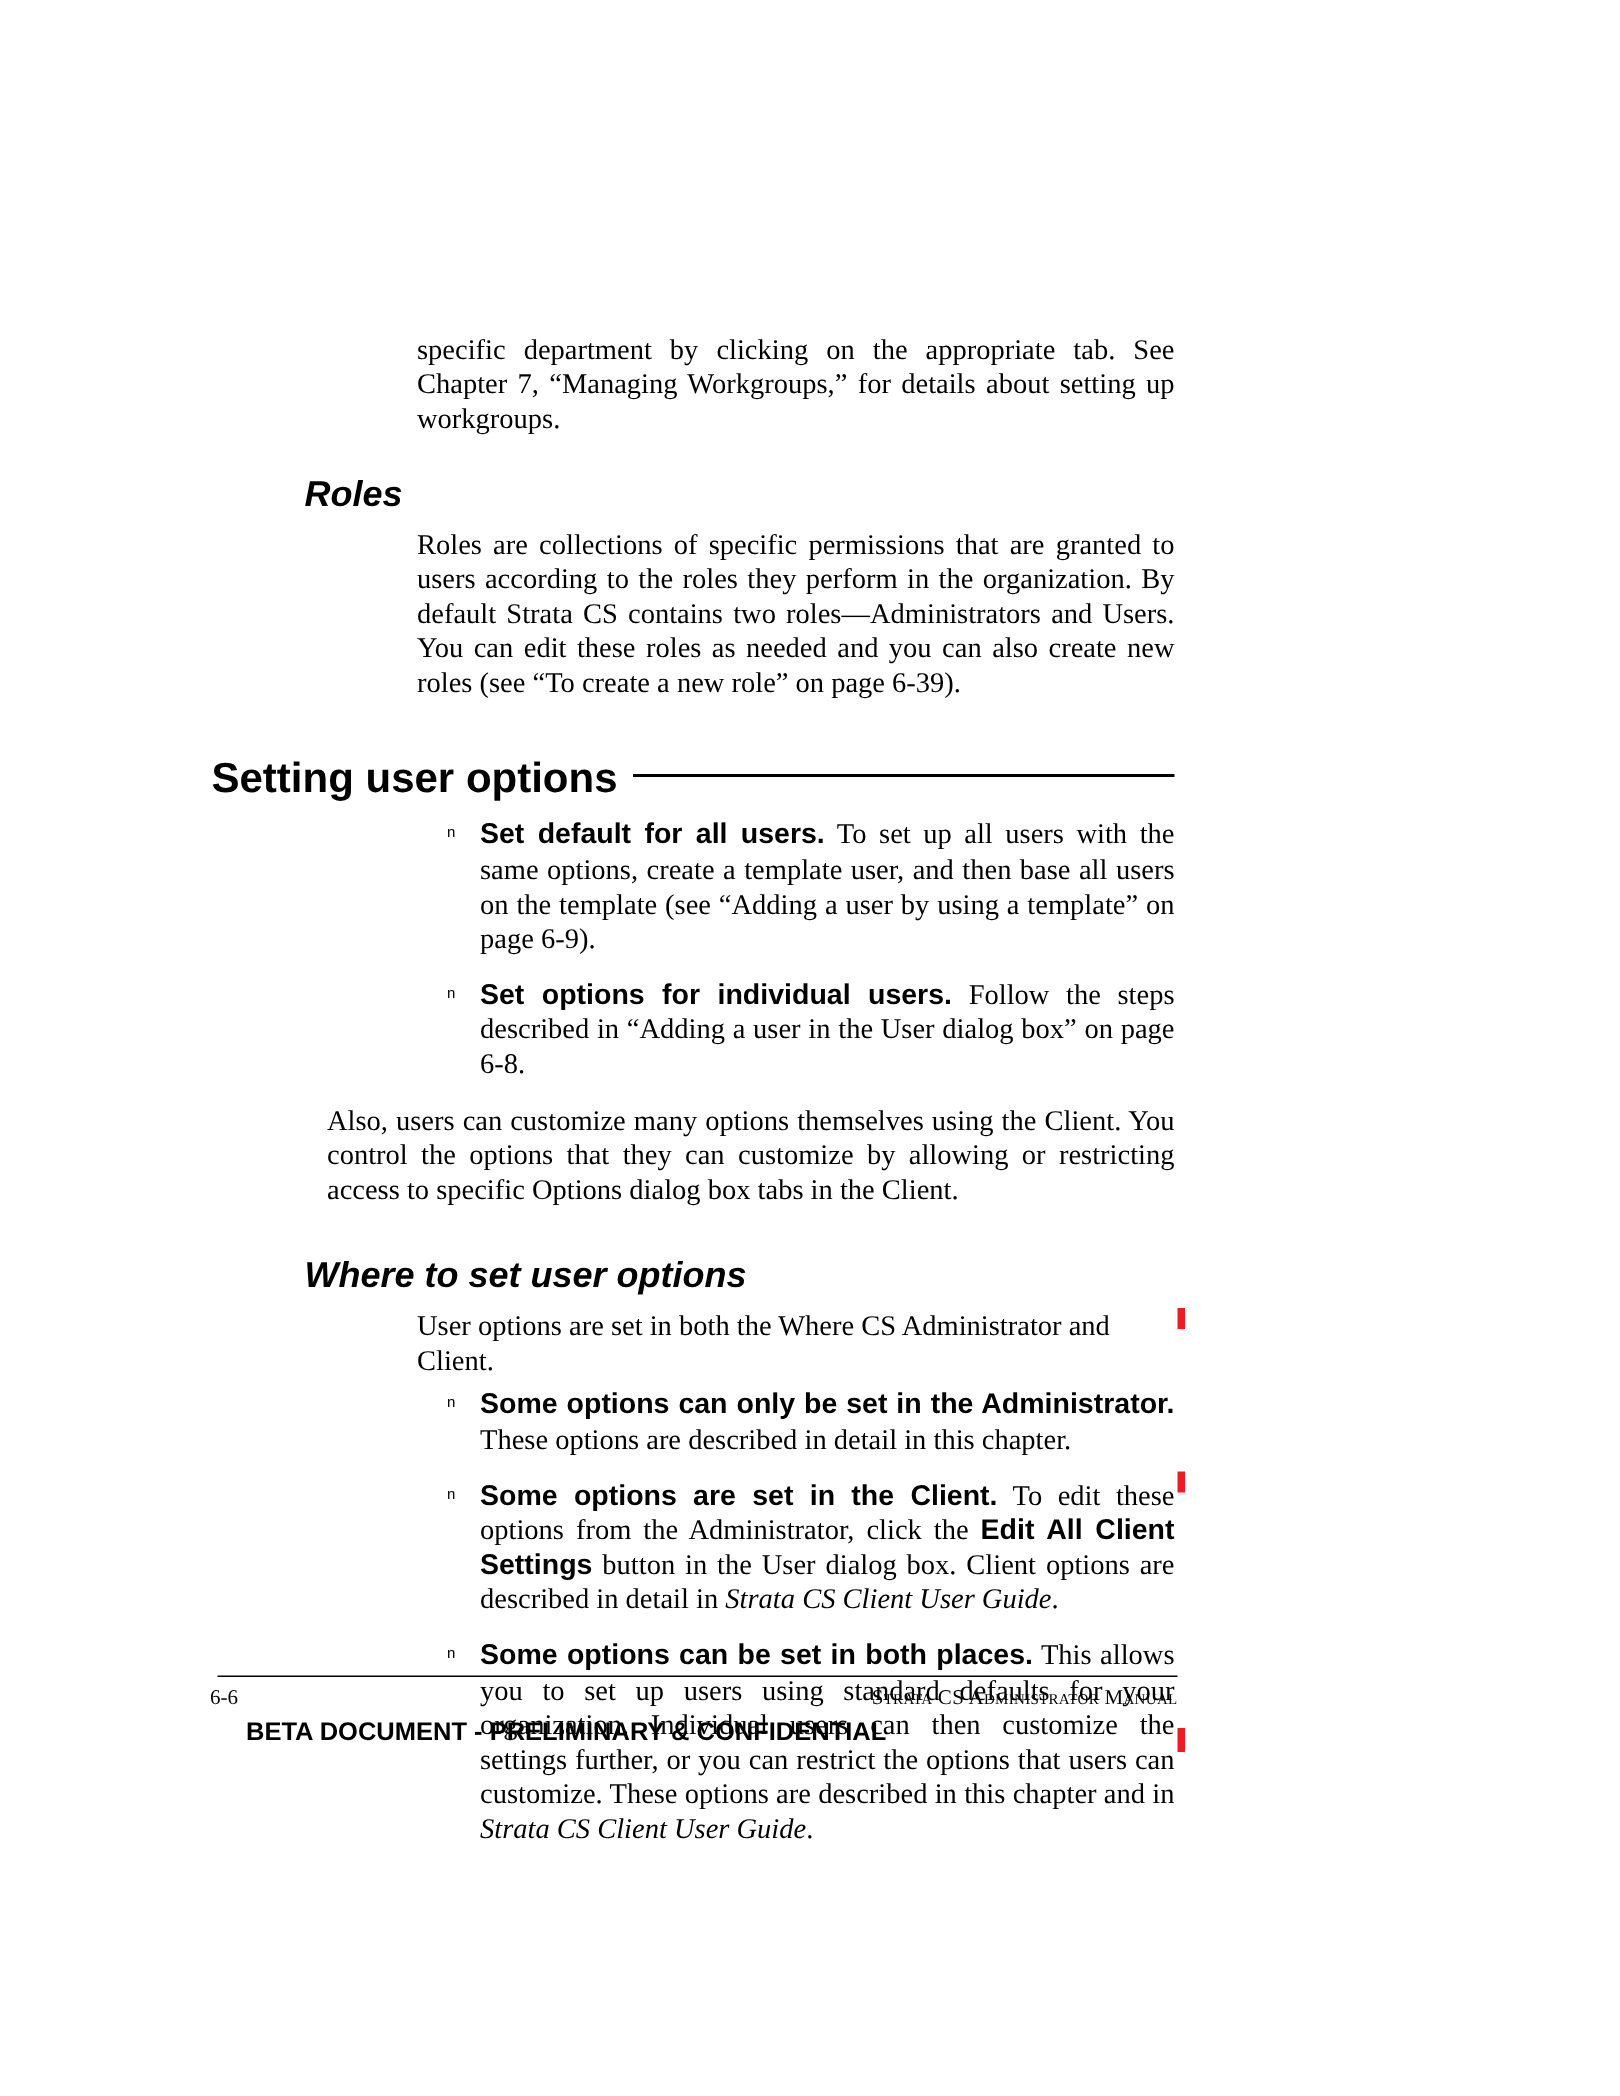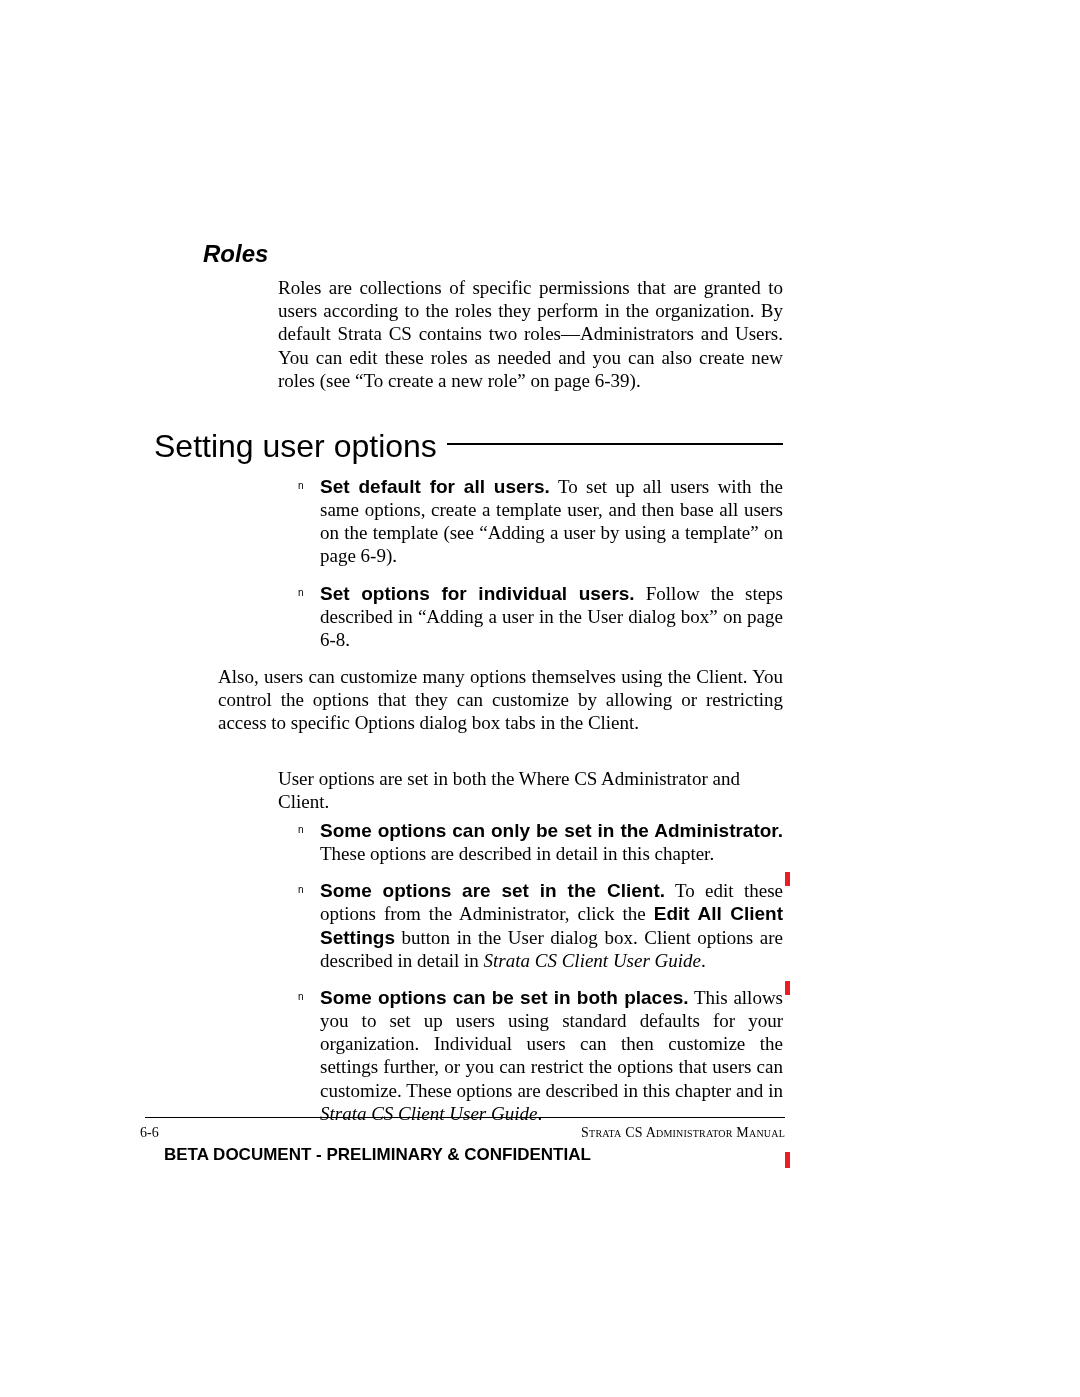--- a/index.html
+++ b/index.html
@@ -24,23 +24,23 @@
   }
   .content {
     position: absolute;
     left: 0;
     top: 222px;
     width: 650px; 
   }
   
   .h1 {
     font-family: Arial, Helvetica, sans-serif;
-    font-weight: normal;
-    font-size: 32px;
-    margin: 0 0 10px 19px;
+    font-weight: bold;
+    font-size: 28px;
+    margin: 0 0 10px 6px;
     display: flex;
     align-items: center;
   }
   .h1 .label {
     white-space: nowrap;
     padding-right: 10px;
   }
   .h1 .rule {
     flex: 1 1 auto;
     border-bottom: 2.5px solid #000;
@@ -144,20 +144,21 @@
     margin-top: 4px;
     margin-left: 24px;
   }
 </style>
 </head>
 <body>
 
 <div class="page">
   <div class="content" style="width:648px;">
 
+    <p class="para">specific department by clicking on the appropriate tab. See Chapter 7, “Managing Workgroups,”  for details about setting up workgroups.</p>
 
     <div class="gap-sm"></div>
 
     <h3 class="h2">Roles</h3>
     <p class="para">Roles are collections of specific permissions that are granted to users according to the roles they perform in the organization. By default Strata CS contains two roles—Administrators and Users. You can edit these roles as needed and you can also create new roles (see “To create a new role” on page 6-39).</p>
 
     <div class="gap-md"></div>
 
     <div class="h1">
       <span class="label">Setting user options</span>
@@ -171,20 +172,21 @@
       </li>
       <li>
         <span class="b">Set options for individual users.</span><span>  Follow the steps described in “Adding a user in the User dialog box” on page 6-8.</span>
       </li>
     </ul>
 
     <p class="after-list">Also, users can customize many options themselves using the Client. You control the options that they can customize by allowing or restricting access to specific Options dialog box tabs in the Client.</p>
 
     <div class="gap-sm"></div>
 
+    <h3 class="h2">Where to set user options</h3>
     <p class="intro-para">User options are set in both the Where CS Administrator and Client.</p>
 
     <ul class="bullets">
       <li>
         <span class="b">Some options can only be set in the Administrator.</span><span> These options are described in detail in this chapter.</span>
       </li>
       <li>
         <span class="b">Some options are set in the Client.</span><span>  To edit these options from the Administrator, click the </span><span class="b">Edit All Client Settings</span><span> button in the User dialog box. Client options are described in detail in </span><span class="i">Strata CS Client User Guide</span><span>.</span>
       </li>
       <li>

